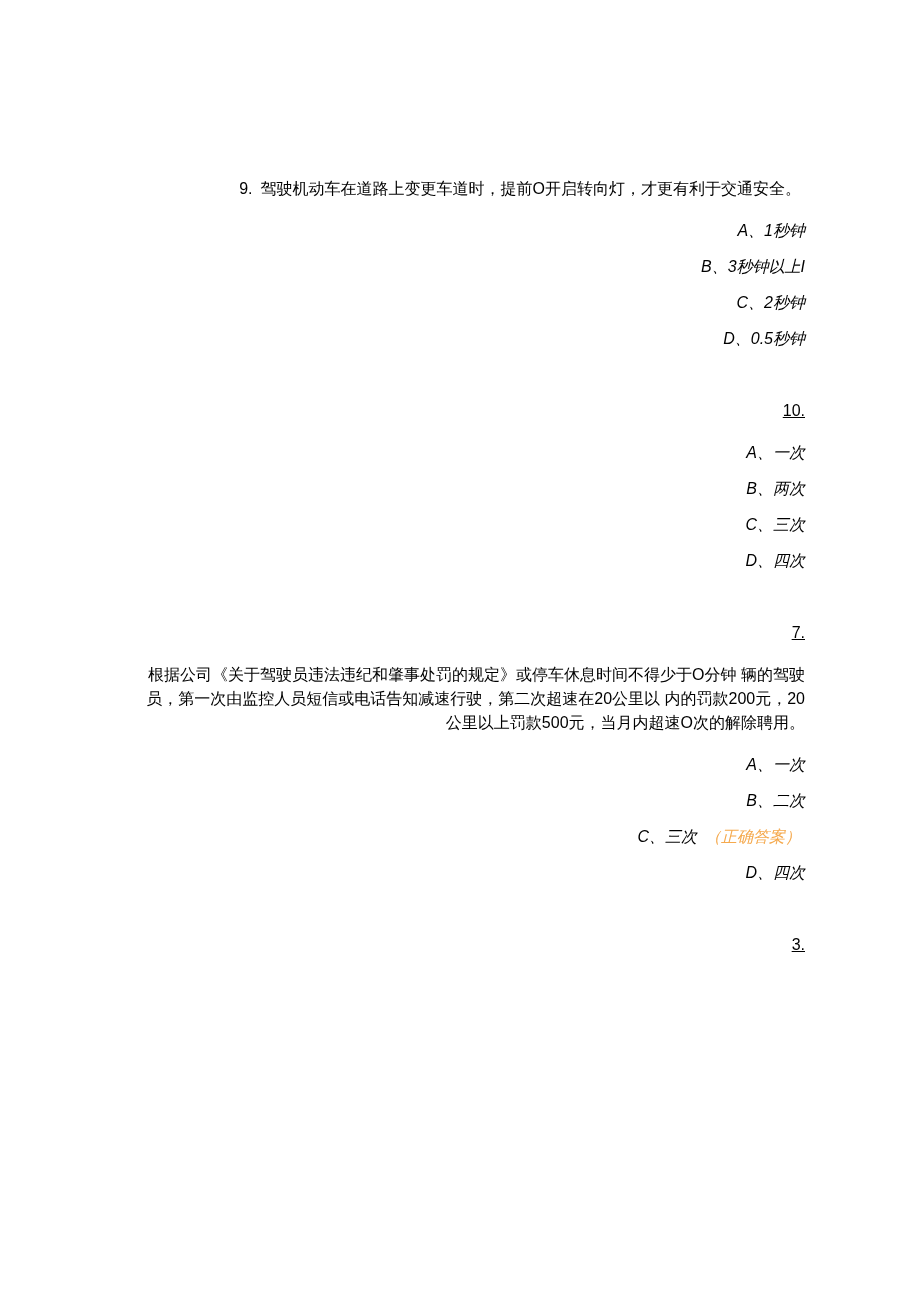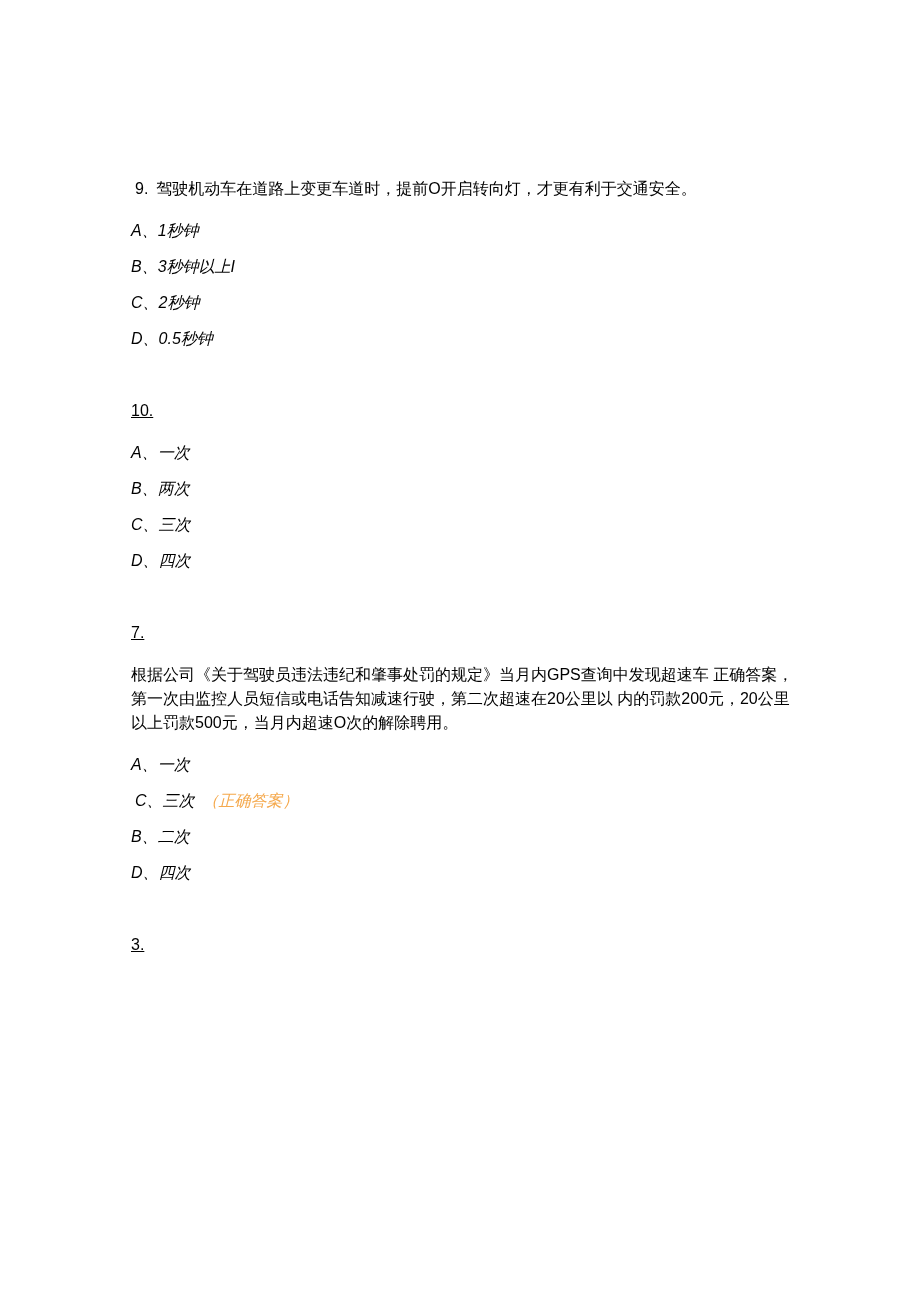--- a/index.html
+++ b/index.html
@@ -1,15 +1,15 @@
 <!DOCTYPE html>
 <html><head>
 <meta charset="utf-8">
 <style>
-  * { margin: 4px; padding: 0; box-sizing: border-box; }
+  * { margin: 4px; padding: 0; box-sizing: border-box; text-align: right; }
   html, body { width: 920px; background: #ffffff; }
   body {
     font-family: "Microsoft YaHei", "PingFang SC", Arial, sans-serif;
     color: #000000;
     font-size: 16px;
     line-height: 1.5;
     padding: 165px 115px 100px 115px;
   }
   .question { margin-bottom: 48px; }
   .q-text { margin-bottom: 18px; }
@@ -36,24 +36,24 @@
 <div class="question">
   <div class="q-number">10.</div>
   <div class="option">A、一次</div>
   <div class="option">B、两次</div>
   <div class="option">C、三次</div>
   <div class="option">D、四次</div>
 </div>
 
 <div class="question">
   <div class="q-number">7.</div>
-  <div class="q-body">根据公司《关于驾驶员违法违纪和肇事处罚的规定》当月内GPS查询中发现超速车 正确答案，第一次由监控人员短信或电话告知减速行驶，第二次超速在20公里以 内的罚款200元，20公里以上罚款500元，当月内超速O次的解除聘用。</div>
+  <div class="q-body">根据公司《关于驾驶员违法违纪和肇事处罚的规定》或停车休息时间不得少于O分钟 辆的驾驶员，第一次由监控人员短信或电话告知减速行驶，第二次超速在20公里以 内的罚款200元，20公里以上罚款500元，当月内超速O次的解除聘用。</div>
   <div class="option">A、一次</div>
+  <div class="option">B、二次</div>
   <div class="option">
     <span>C、三次</span><span class="correct">（正确答案）</span>
   </div>
-  <div class="option">B、二次</div>
   <div class="option">D、四次</div>
 </div>
 
 <div class="question">
   <div class="q-number">3.</div>
 </div>
 
 </body></html>

